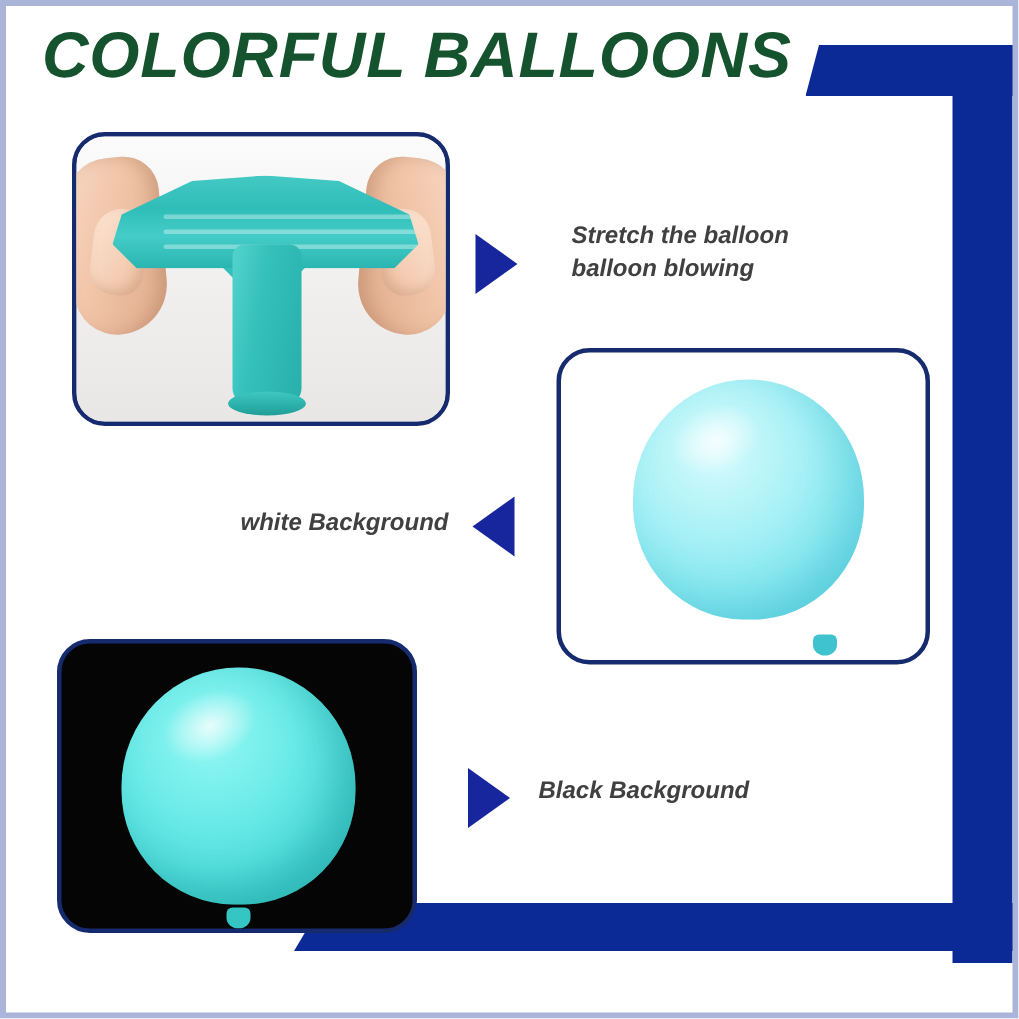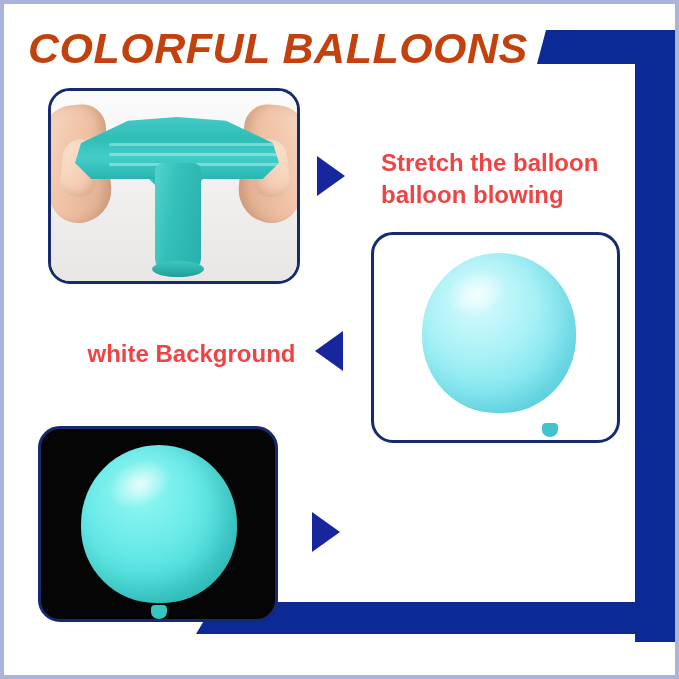--- a/index.html
+++ b/index.html
@@ -33,26 +33,26 @@
   }
   
   #band-bottom {
     bottom:41px; left:192px; width:487px; height:32px;
     clip-path: polygon(19px 0, 100% 0, 100% 100%, 0 100%);
   }
 
   
   #title {
     position:absolute;
-    left:24px; top:20px;
+    left:24px; top:9px;
     font-size:43px;
     font-weight:bold;
     font-style:italic;
     letter-spacing:0.5px;
-    color:#c2410c;
+    color:#14532d;
     white-space:nowrap;
   }
 
   
   .photo {
     position:absolute;
     border:3px solid #162a6e;
     border-radius:22px;
     overflow:hidden;
   }
@@ -144,27 +144,28 @@
     border-bottom:20px solid transparent;
     border-right:28px solid #17269c;
   }
   #arrow-stretch { left:313px; top:152px; }
   #arrow-white   { left:311px; top:327px; }
   #arrow-black   { left:308px; top:508px; }
 
   
   .caption {
     position:absolute;
-    color:#ef4444;
+    color:#404040;
     font-weight:bold;
-    font-size:24px;
+    font-style:italic;
+    font-size:16px;
     line-height:1.35;
   }
   #cap-stretch { left:377px; top:143px; width:230px; text-align:left; }
-  #cap-white   { left:80px;  top:334px; width:215px; text-align:center; }
+  #cap-white   { left:80px;  top:334px; width:215px; text-align:right; }
   #cap-black   { left:355px; top:513px; width:240px; text-align:left; }
 </style>
 </head>
 <body>
 
 <div id="poster">
 
   <div class="deco" id="band-top"></div>
   <div class="deco" id="band-right"></div>
   <div class="deco" id="band-bottom"></div>
@@ -206,14 +207,15 @@
 
   <div class="arrow right" id="arrow-stretch"></div>
   <div class="arrow left" id="arrow-white"></div>
   <div class="arrow right" id="arrow-black"></div>
 
   <div class="caption" id="cap-stretch">
     <div>Stretch the balloon</div>
     <div>balloon blowing</div>
   </div>
   <div class="caption" id="cap-white">white Background</div>
+  <div class="caption" id="cap-black">Black Background</div>
 
 </div>
 
 </body></html>

